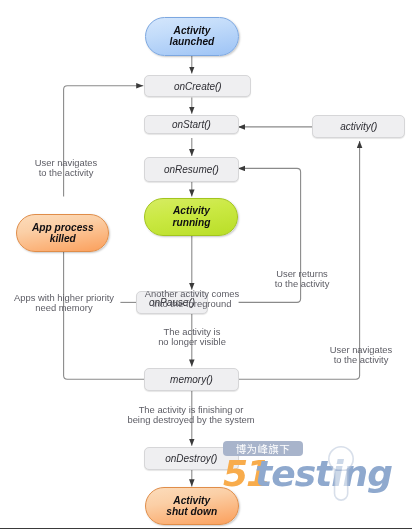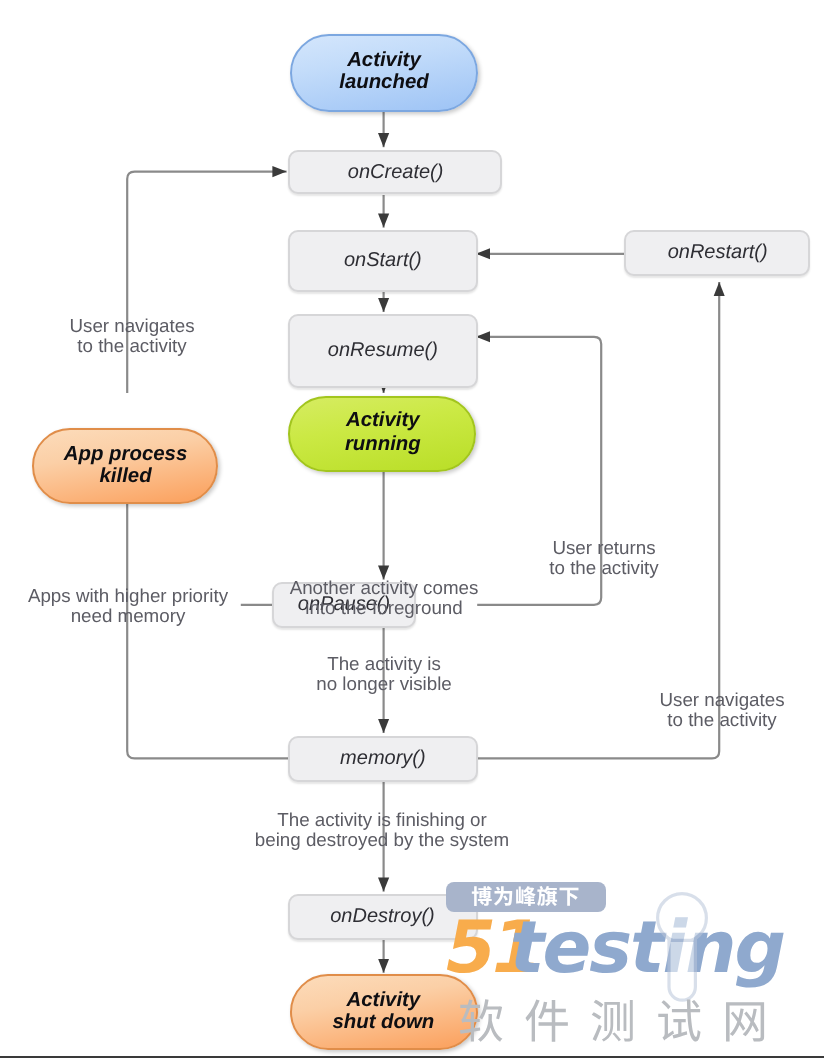--- a/index.html
+++ b/index.html
@@ -22,21 +22,21 @@
                border:1px solid #a2c51e;}
   .state.orange{background:linear-gradient(170deg,#fcdcbb 0%,#fbcfa6 35%,#fb9f5b 100%);
                 border:1px solid #e08d49;}
 
   .lbl{position:absolute;color:#5c5c64;font-size:9.4px;line-height:10.8px;
        text-align:center;white-space:pre;}
 
   #wm{position:absolute;left:0;top:0;width:412px;height:530px;pointer-events:none;}
   .wm-badge{position:absolute;left:222.5px;top:441.4px;width:80.8px;height:14.9px;
             background:#a8b4cb;border-radius:4px;box-sizing:border-box;
-            display:flex;align-items:center;justify-content:center;font-weight:bold;}
+            display:flex;align-items:center;justify-content:center;}
   .wm-badge span{color:#fff;font-size:10.5px;line-height:10.5px;letter-spacing:0.4px;
                  font-family:"Noto Sans CJK SC","DejaVu Sans",sans-serif;}
   .wm-logo{position:absolute;left:221px;top:446px;width:192px;height:76px;overflow:visible;}
   .wm51{font-family:"DejaVu Sans",sans-serif;font-weight:bold;font-style:italic;
         font-size:36px;fill:#f8ac4c;letter-spacing:-2px;}
   .wmts{font-family:"DejaVu Sans",sans-serif;font-weight:bold;font-style:italic;
         font-size:36px;fill:#8fa9ce;letter-spacing:-1px;}
   .wm-sub{position:absolute;left:229px;top:498px;width:175px;
           color:#b9bcc0;font-size:23px;line-height:23px;letter-spacing:10px;
           font-family:"Noto Sans CJK SC","DejaVu Sans",sans-serif;white-space:nowrap;}
@@ -71,24 +71,24 @@
   </svg>
 
   <div id="nodes">
       <div class="node state blue" style="left: 145.4px; top: 16.5px; width: 93.2px; height: 39.4px;">
         <span>Activity
 launched</span>
       </div>
       <div class="node callback" style="left: 144.3px; top: 74.6px; width: 107px; height: 22.9px;">
         <span>onCreate()</span>
       </div>
-      <div class="node callback" style="left: 144.3px; top: 114.8px; width: 94.3px; height: 31px;">
+      <div class="node callback" style="left: 144.3px; top: 114.8px; width: 94.3px; height: 19px;">
         <span>onStart()</span>
       </div>
-      <div class="node callback" style="left: 144.3px; top: 157px; width: 94.3px; height: 37px;">
+      <div class="node callback" style="left: 144.3px; top: 157px; width: 94.3px; height: 25px;">
         <span>onResume()</span>
       </div>
       <div class="node state green" style="left: 144.4px; top: 197.5px; width: 94.1px; height: 38.1px;">
         <span>Activity
 running</span>
       </div>
       <div class="node callback" style="left: 136px; top: 290.8px; width: 72px; height: 22.9px;">
         <span>onPause()</span>
       </div>
       <div class="node callback" style="left: 144.3px; top: 367.5px; width: 94.3px; height: 23.4px;">
@@ -99,21 +99,21 @@
       </div>
       <div class="node state orange" style="left: 144.8px; top: 487.4px; width: 93.8px; height: 37.9px;">
         <span>Activity
 shut down</span>
       </div>
       <div class="node state orange" style="left: 16.1px; top: 214px; width: 93.4px; height: 37.9px; align-items: center;">
         <span>App process
 killed</span>
       </div>
       <div class="node callback" style="left: 312.2px; top: 114.5px; width: 93.3px; height: 23.4px;">
-        <span>onRestart()</span>
+        <span>activity()</span>
       </div>
     </div>
   <div id="labels">
       <div class="lbl" style="left: -84px; top: 157.5px; width: 300px;">User navigates
 to the activity</div>
       <div class="lbl" style="left: 42px; top: 249.5px; width: 300px; margin-top: 39px;">Another activity comes
 into the foreground</div>
       <div class="lbl" style="left: -86px; top: 292.5px; width: 300px;">Apps with higher priority
 need memory</div>
       <div class="lbl" style="left: 152px; top: 268.5px; width: 300px;">User returns
@@ -131,16 +131,15 @@
       <span>博为峰旗下</span>
     </div>
     <svg class="wm-logo" viewBox="0 0 192 76">
       <text class="wm51" x="2" y="40">51</text>
       <text class="wmts" x="34" y="40">testing</text>
       <g opacity="0.55">
         <circle cx="120" cy="13" r="12.2" fill="#ffffff" stroke="#b9c6da" stroke-width="1.6"></circle>
         <path d="M113.5,24.2 L113.5,47.5 a6.6,6.6 0 0 0 13.2,0 L126.7,24.2 Z" fill="#ffffff" stroke="#b9c6da" stroke-width="1.6"></path>
       </g>
     </svg>
-    <div class="wm-sub">软件测试网</div>
     <div class="wm-rule"></div>
   </div>
 </div>
 
 </body></html>

